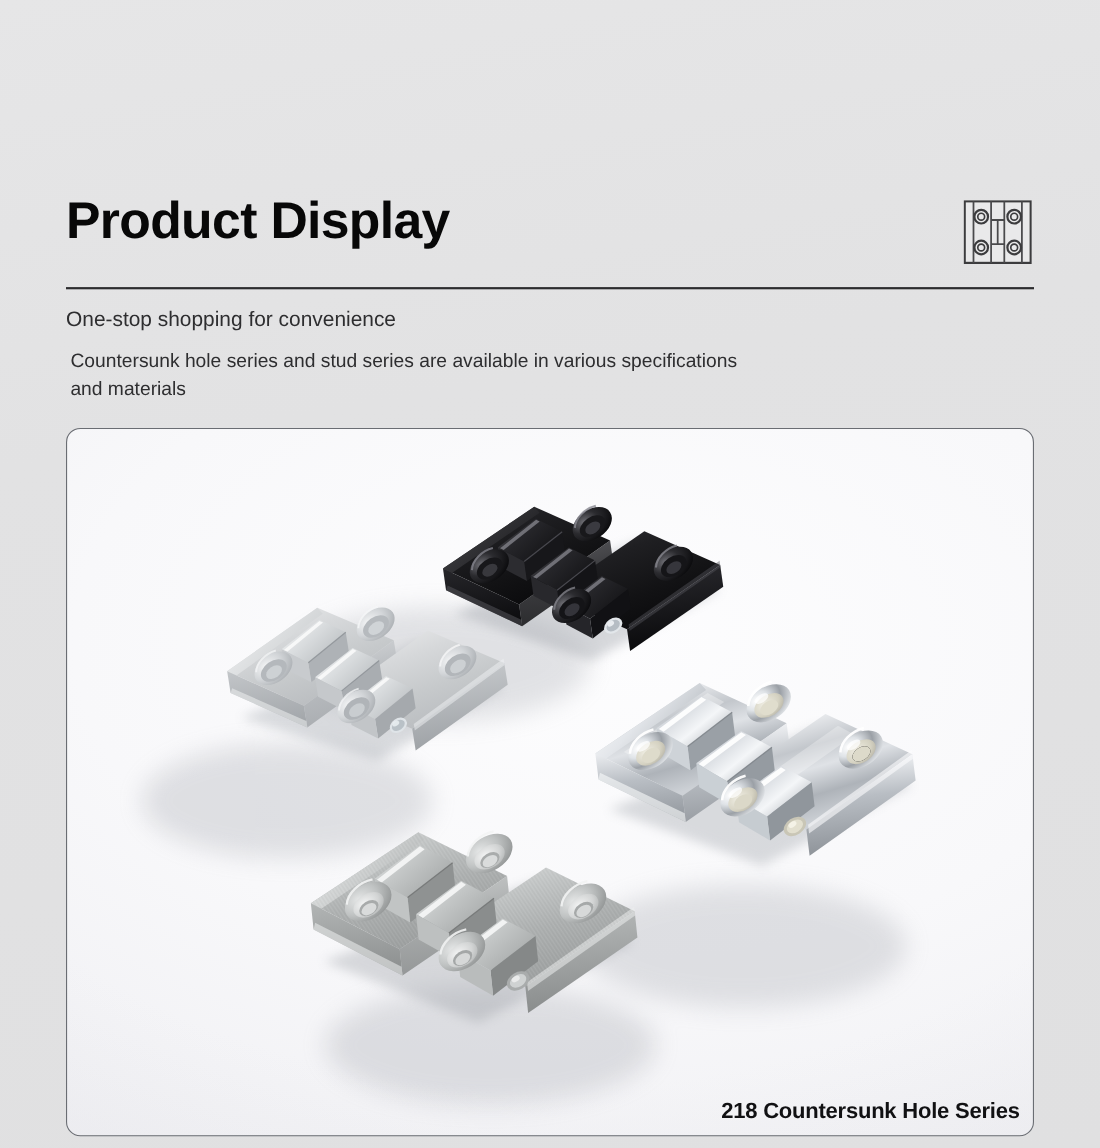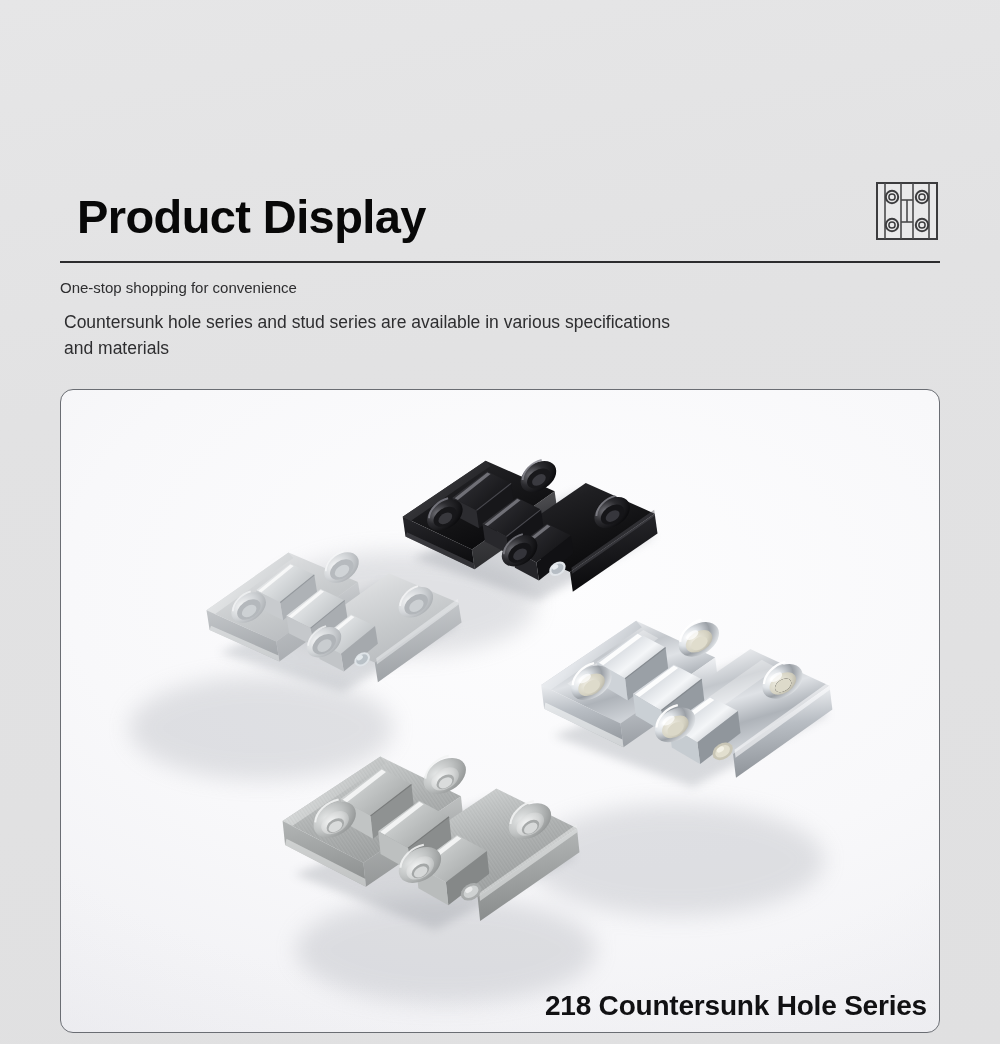--- a/index.html
+++ b/index.html
@@ -11,46 +11,46 @@
     -webkit-font-smoothing:antialiased;
     overflow:hidden;position:relative;
   }
   .page{position:absolute;inset:0;}
 
   
   .hdr{position:absolute;left:60px;top:176px;width:880px;}
   .hdr-row{display:flex;align-items:flex-start;justify-content:space-between;}
   .title{
     font-size:47px;font-weight:bold;color:#080808;
-    letter-spacing:-0.6px;line-height:1.0;margin:17px;
+    letter-spacing:-0.6px;line-height:1.0;margin:0;
     white-space:nowrap;
   }
   .hinge-icon{margin-top:6px;margin-right:2px;flex:0 0 auto;}
   .rule{
     position:absolute;left:60px;top:261px;width:880px;height:0;
     border-top:2.2px solid #2c2c2e;
   }
   .subs{position:absolute;left:60px;top:278px;width:680px;}
-  .sub1{font-size:15px;color:#2e2e30;line-height:1.35;margin:0 0 12px 0;}
+  .sub1{font-size:19px;color:#2e2e30;line-height:1.35;margin:0 0 12px 0;}
   .sub2{font-size:17.5px;color:#2e2e30;line-height:1.45;margin:4px;max-width:625px;}
 
   
   .card{
     position:absolute;left:60px;top:389px;width:880px;height:644px;
     background:
       radial-gradient(115% 95% at 56% 30%, #fdfdfe 0%, #f8f8fa 48%, #f2f2f5 78%, #eeeef2 100%);
     border:1.4px solid #6a6d73;border-radius:13px;
     box-sizing:border-box;overflow:hidden;
   }
   .card-inner{position:absolute;inset:0;}
   .stage{position:absolute;inset:0;}
   .stage svg{position:absolute;left:0;top:0;}
   .caption{
     position:absolute;right:12px;bottom:10px;
-    font-size:28px;font-weight:bold;color:#111113;
+    font-size:20px;font-weight:bold;color:#111113;
     letter-spacing:-0.2px;white-space:nowrap;
   }
   
   .vig{
     position:absolute;inset:0;pointer-events:none;
     background:radial-gradient(120% 100% at 50% 38%, rgba(255,255,255,0) 55%, rgba(205,205,212,0.28) 100%);
   }
 </style>
 </head>
 <body>

